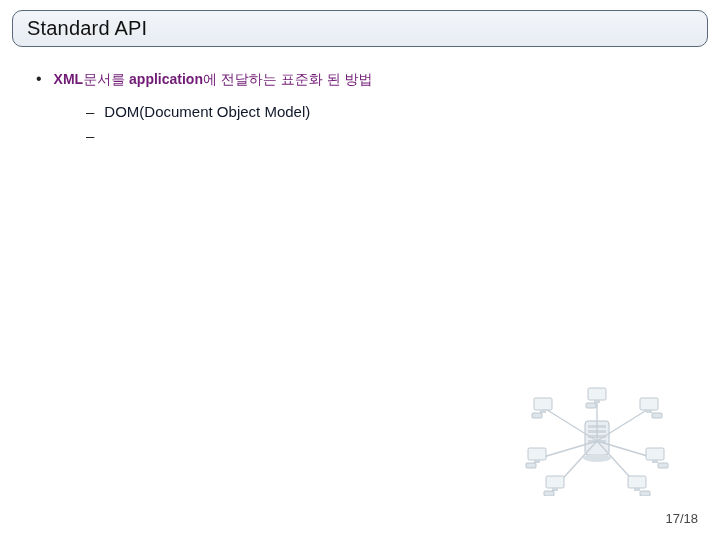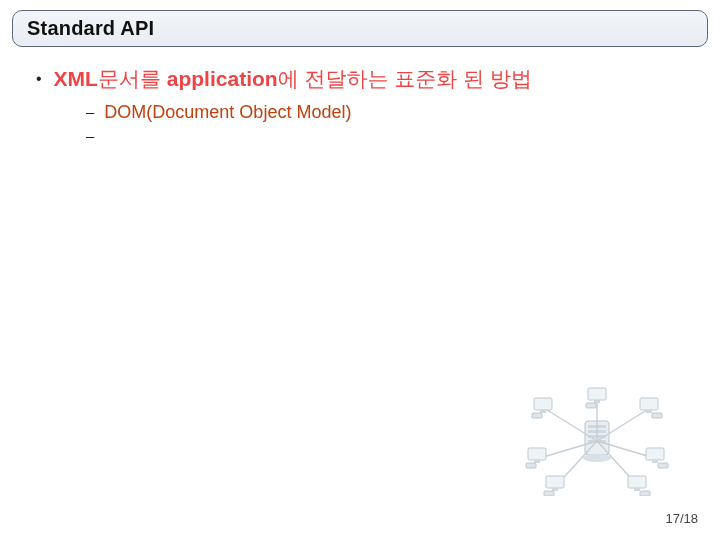--- a/index.html
+++ b/index.html
@@ -13,66 +13,66 @@
     }
     .title-box {
       margin: 10px 12px 0 12px;
       border: 1px solid #5a6a7a;
       border-radius: 10px;
       background: linear-gradient(to bottom, #f2f5f9 0%, #e8edf3 100%);
       padding: 6px 14px 6px 14px;
     }
     .title-text {
       font-size: 20px;
-      font-weight: 700;
+      font-weight: 400;
       color: #111;
       letter-spacing: 0.2px;
     }
     .content {
       padding: 20px 30px 0 30px;
     }
     .bullet-row {
       display: flex;
       align-items: flex-start;
       gap: 12px;
       margin-bottom: 10px;
     }
     .bullet-dot {
       font-size: 16px;
       line-height: 24px;
       color: #222;
       flex-shrink: 0;
       margin-left: 6px;
     }
     .bullet-text {
-      font-size: 21px;
+      font-size: 14px;
       line-height: 24px;
-      color: #ef4444;
+      color: #701a75;
     }
     .bullet-text .bold { font-weight: 700; }
     .sub-list {
       margin-left: 56px;
       margin-top: 4px;
     }
     .sub-row {
       display: flex;
       align-items: flex-start;
       gap: 10px;
       margin-bottom: 2px;
     }
     .sub-dash {
       font-size: 15px;
       line-height: 22px;
       color: #222;
       flex-shrink: 0;
     }
     .sub-text {
-      font-size: 18px;
+      font-size: 15px;
       line-height: 22px;
-      color: #c2410c;
+      color: #0f172a;
       font-weight: 400;
     }
     .illustration {
       position: absolute;
       right: 48px;
       bottom: 44px;
       width: 150px;
       height: 110px;
     }
     .page-number {

